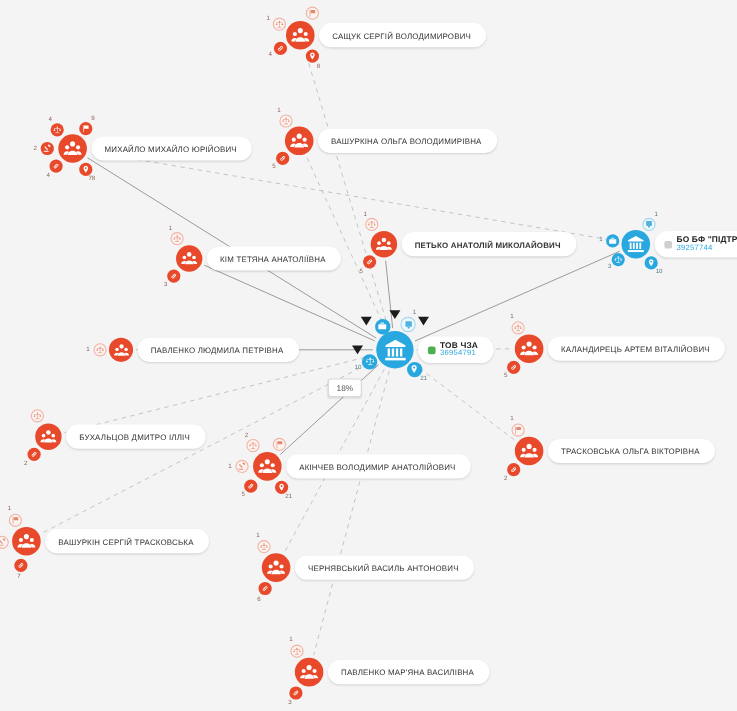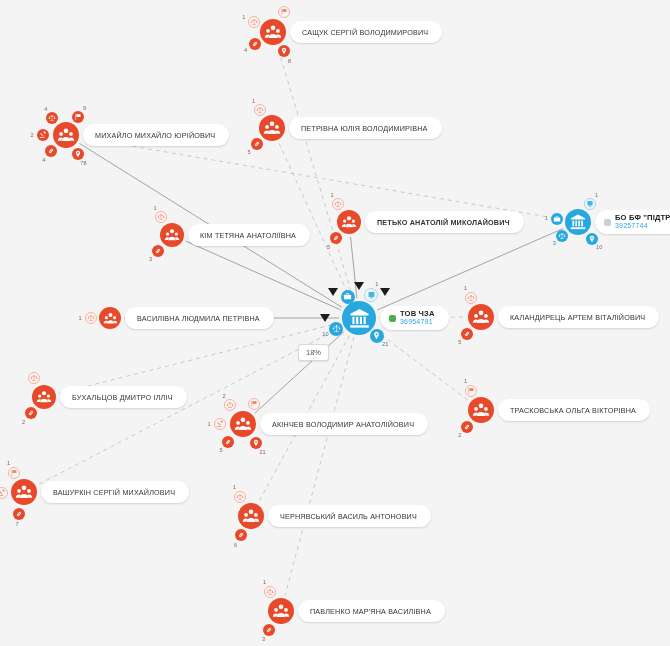--- a/index.html
+++ b/index.html
@@ -281,21 +281,21 @@
           <svg width="18" height="18" viewBox="0 0 24 24" fill="#ffffff">
             <circle cx="12" cy="6.4" r="3.1"></circle>
             <path d="M6.2 20c0-3.2 2.6-5.4 5.8-5.4S17.8 16.8 17.8 20z"></path>
             <circle cx="5.4" cy="10.6" r="2.5"></circle>
             <path d="M1.1 19.6c0-2.5 1.9-4.2 4.3-4.2 1 0 1.9.3 2.6.8-1.3 1-2.1 2.3-2.3 3.4z"></path>
             <circle cx="18.6" cy="10.6" r="2.5"></circle>
             <path d="M22.9 19.6c0-2.5-1.9-4.2-4.3-4.2-1 0-1.9.3-2.6.8 1.3 1 2.1 2.3 2.3 3.4z"></path>
           </svg>
         </div>
         <div class="pill" style="left: 17px;">
-          <span class="txt" style="padding-left: 12px;">ПЕТРІВНА ЮЛІЯ ВОЛОДИМИРІВНА</span>
+          <span class="txt" style="padding-left: 12px;">ВАШУРКІНА ОЛЬГА ВОЛОДИМИРІВНА</span>
         </div>
       </div>
       <div class="node" style="left: 66px; top: 135px;">
         <div class="sat filled-o" style="width: 12px; height: 12px; left: -13.5446px; top: -17.3362px;">
           <svg width="8" height="8" viewBox="0 0 24 24" fill="#ffffff">
             <rect x="11.3" y="3.4" width="1.5" height="16.4"></rect>
             <rect x="6.6" y="19.4" width="10.8" height="1.6"></rect>
             <path d="M4.2 8.6 1.5 14.3h5.4zM19.8 8.6l-2.7 5.7h5.4z"></path>
             <rect x="3.6" y="7.2" width="16.8" height="1.3"></rect>
             <circle cx="12" cy="4.4" r="1.7"></circle>
@@ -423,21 +423,21 @@
           <svg width="15" height="15" viewBox="0 0 24 24" fill="#ffffff">
             <circle cx="12" cy="6.4" r="3.1"></circle>
             <path d="M6.2 20c0-3.2 2.6-5.4 5.8-5.4S17.8 16.8 17.8 20z"></path>
             <circle cx="5.4" cy="10.6" r="2.5"></circle>
             <path d="M1.1 19.6c0-2.5 1.9-4.2 4.3-4.2 1 0 1.9.3 2.6.8-1.3 1-2.1 2.3-2.3 3.4z"></path>
             <circle cx="18.6" cy="10.6" r="2.5"></circle>
             <path d="M22.9 19.6c0-2.5-1.9-4.2-4.3-4.2-1 0-1.9.3-2.6.8 1.3 1 2.1 2.3 2.3 3.4z"></path>
           </svg>
         </div>
         <div class="pill" style="left: 15px;">
-          <span class="txt" style="padding-left: 12px;">ВАСИЛІВНА ЛЮДМИЛА ПЕТРІВНА</span>
+          <span class="txt" style="padding-left: 12px;">ПАВЛЕНКО ЛЮДМИЛА ПЕТРІВНА</span>
         </div>
       </div>
       <div class="node" style="left: 481px; top: 317px;">
         <div class="sat hollow-o" style="width: 12px; height: 12px; left: -10.3284px; top: -19.4248px;">
           <svg width="8" height="8" viewBox="0 0 24 24" fill="#e08a72">
             <rect x="11.3" y="3.4" width="1.5" height="16.4"></rect>
             <rect x="6.6" y="19.4" width="10.8" height="1.6"></rect>
             <path d="M4.2 8.6 1.5 14.3h5.4zM19.8 8.6l-2.7 5.7h5.4z"></path>
             <rect x="3.6" y="7.2" width="16.8" height="1.3"></rect>
             <circle cx="12" cy="4.4" r="1.7"></circle>
@@ -603,21 +603,21 @@
           <svg width="18" height="18" viewBox="0 0 24 24" fill="#ffffff">
             <circle cx="12" cy="6.4" r="3.1"></circle>
             <path d="M6.2 20c0-3.2 2.6-5.4 5.8-5.4S17.8 16.8 17.8 20z"></path>
             <circle cx="5.4" cy="10.6" r="2.5"></circle>
             <path d="M1.1 19.6c0-2.5 1.9-4.2 4.3-4.2 1 0 1.9.3 2.6.8-1.3 1-2.1 2.3-2.3 3.4z"></path>
             <circle cx="18.6" cy="10.6" r="2.5"></circle>
             <path d="M22.9 19.6c0-2.5-1.9-4.2-4.3-4.2-1 0-1.9.3-2.6.8 1.3 1 2.1 2.3 2.3 3.4z"></path>
           </svg>
         </div>
         <div class="pill" style="left: 17px;">
-          <span class="txt" style="padding-left: 12px;">ВАШУРКІН СЕРГІЙ МИХАЙЛОВИЧ</span>
+          <span class="txt" style="padding-left: 12px;">ВАШУРКІН СЕРГІЙ ТРАСКОВСЬКА</span>
         </div>
       </div>
       <div class="node" style="left: 251px; top: 516px;">
         <div class="sat hollow-o" style="width: 12px; height: 12px; left: -11px; top: -19.0526px;">
           <svg width="8" height="8" viewBox="0 0 24 24" fill="#e08a72">
             <rect x="11.3" y="3.4" width="1.5" height="16.4"></rect>
             <rect x="6.6" y="19.4" width="10.8" height="1.6"></rect>
             <path d="M4.2 8.6 1.5 14.3h5.4zM19.8 8.6l-2.7 5.7h5.4z"></path>
             <rect x="3.6" y="7.2" width="16.8" height="1.3"></rect>
             <circle cx="12" cy="4.4" r="1.7"></circle>

